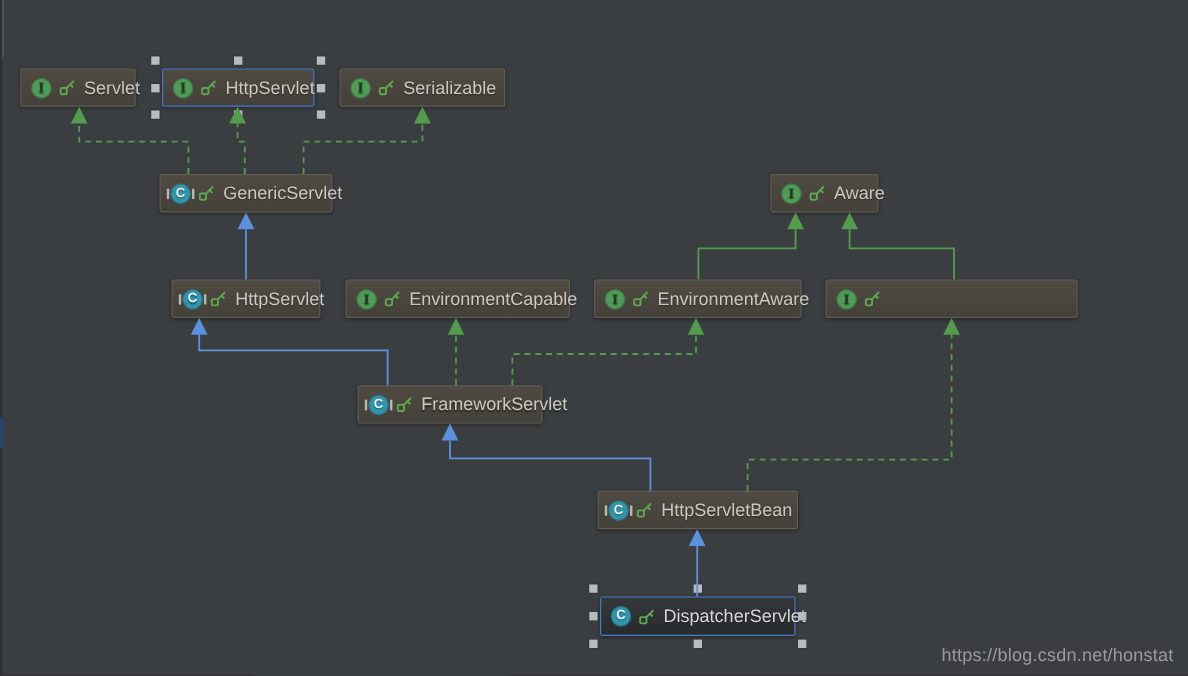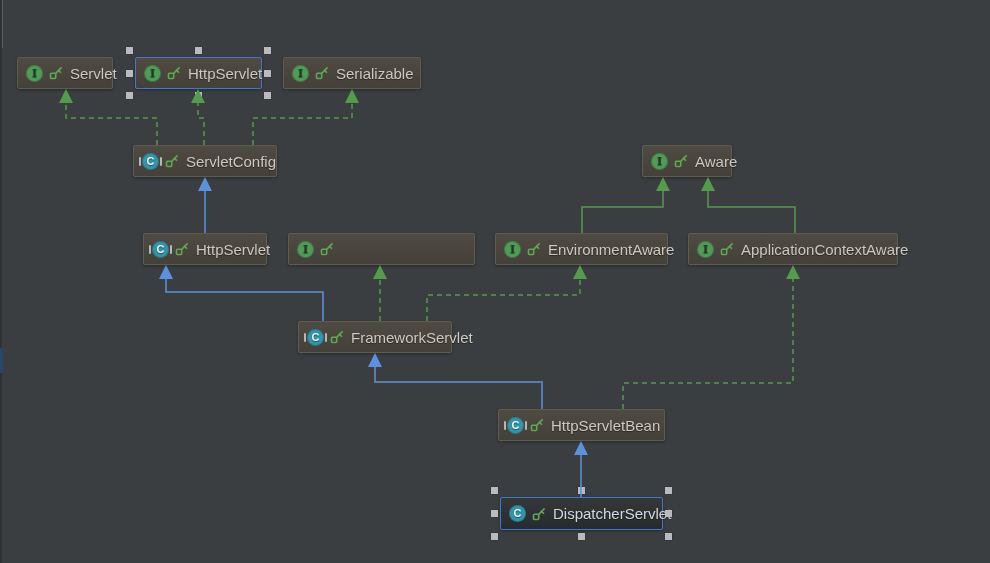--- a/index.html
+++ b/index.html
@@ -106,21 +106,21 @@
     <span class="type-icon-wrap">
       <span class="type-circle">
             <span class="type-letter">C</span>
           </span>
     </span>
     <svg class="key-icon" viewBox="0 0 14 14">
       <rect x="1.5" y="7.3" width="5.2" height="5.2" rx="1"></rect>
       <path d="M6.7 7.3 L12 2"></path>
       <path d="M9.6 4.4 L11.4 6.2"></path>
     </svg>
-    <span class="label">ServletConfig</span>
+    <span class="label">GenericServlet</span>
   </div>
       <div class="node interface" style="left: 642px; top: 145px; width: 90px; height: 32px;">
     <span class="type-icon-wrap">
       <span class="type-circle">
             <span class="type-letter">I</span>
           </span>
     </span>
     <svg class="key-icon" viewBox="0 0 14 14">
       <rect x="1.5" y="7.3" width="5.2" height="5.2" rx="1"></rect>
       <path d="M6.7 7.3 L12 2"></path>
@@ -145,20 +145,21 @@
     <span class="type-icon-wrap">
       <span class="type-circle">
             <span class="type-letter">I</span>
           </span>
     </span>
     <svg class="key-icon" viewBox="0 0 14 14">
       <rect x="1.5" y="7.3" width="5.2" height="5.2" rx="1"></rect>
       <path d="M6.7 7.3 L12 2"></path>
       <path d="M9.6 4.4 L11.4 6.2"></path>
     </svg>
+    <span class="label">EnvironmentCapable</span>
   </div>
       <div class="node interface" style="left: 495px; top: 233px; width: 173px; height: 32px;">
     <span class="type-icon-wrap">
       <span class="type-circle">
             <span class="type-letter">I</span>
           </span>
     </span>
     <svg class="key-icon" viewBox="0 0 14 14">
       <rect x="1.5" y="7.3" width="5.2" height="5.2" rx="1"></rect>
       <path d="M6.7 7.3 L12 2"></path>
@@ -170,21 +171,20 @@
     <span class="type-icon-wrap">
       <span class="type-circle">
             <span class="type-letter">I</span>
           </span>
     </span>
     <svg class="key-icon" viewBox="0 0 14 14">
       <rect x="1.5" y="7.3" width="5.2" height="5.2" rx="1"></rect>
       <path d="M6.7 7.3 L12 2"></path>
       <path d="M9.6 4.4 L11.4 6.2"></path>
     </svg>
-    <span class="label">ApplicationContextAware</span>
   </div>
       <div class="node class abstract" style="left: 298px; top: 321px; width: 154px; height: 32px;">
     <span class="type-icon-wrap">
       <span class="type-circle">
             <span class="type-letter">C</span>
           </span>
     </span>
     <svg class="key-icon" viewBox="0 0 14 14">
       <rect x="1.5" y="7.3" width="5.2" height="5.2" rx="1"></rect>
       <path d="M6.7 7.3 L12 2"></path>
@@ -280,13 +280,14 @@
       </g>
       <g>
         <polyline points="623,409 623,383 793,383 793,279" fill="none" stroke="#539c4b" stroke-width="1.5" stroke-dasharray="5,4"></polyline>
         <polygon points="793,265 786,279 800,279" fill="#539c4b"></polygon>
       </g>
       <g>
         <polyline points="581,497 581,455" fill="none" stroke="#5b92e0" stroke-width="1.5"></polyline>
         <polygon points="581,441 574,455 588,455" fill="#5b92e0"></polygon>
       </g>
     </svg>
+  <div id="watermark">https://blog.csdn.net/honstat</div>
 </div>
 
 </body></html>

